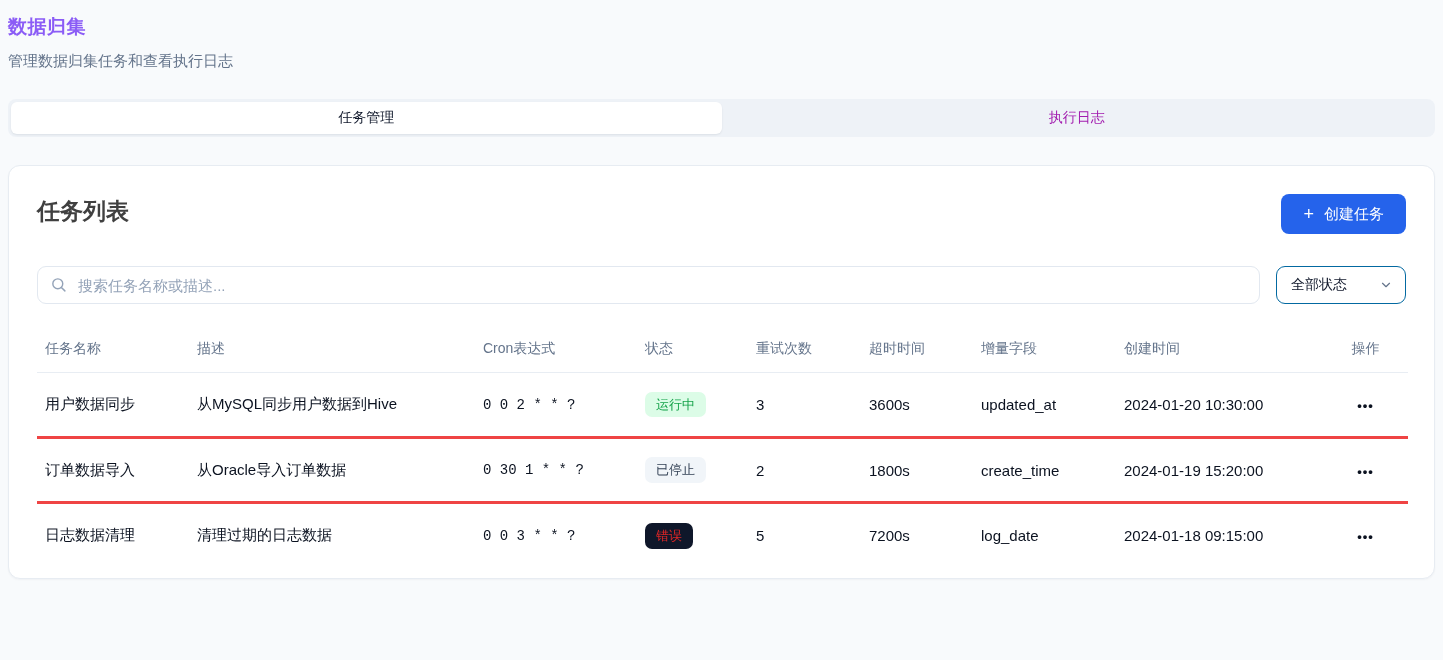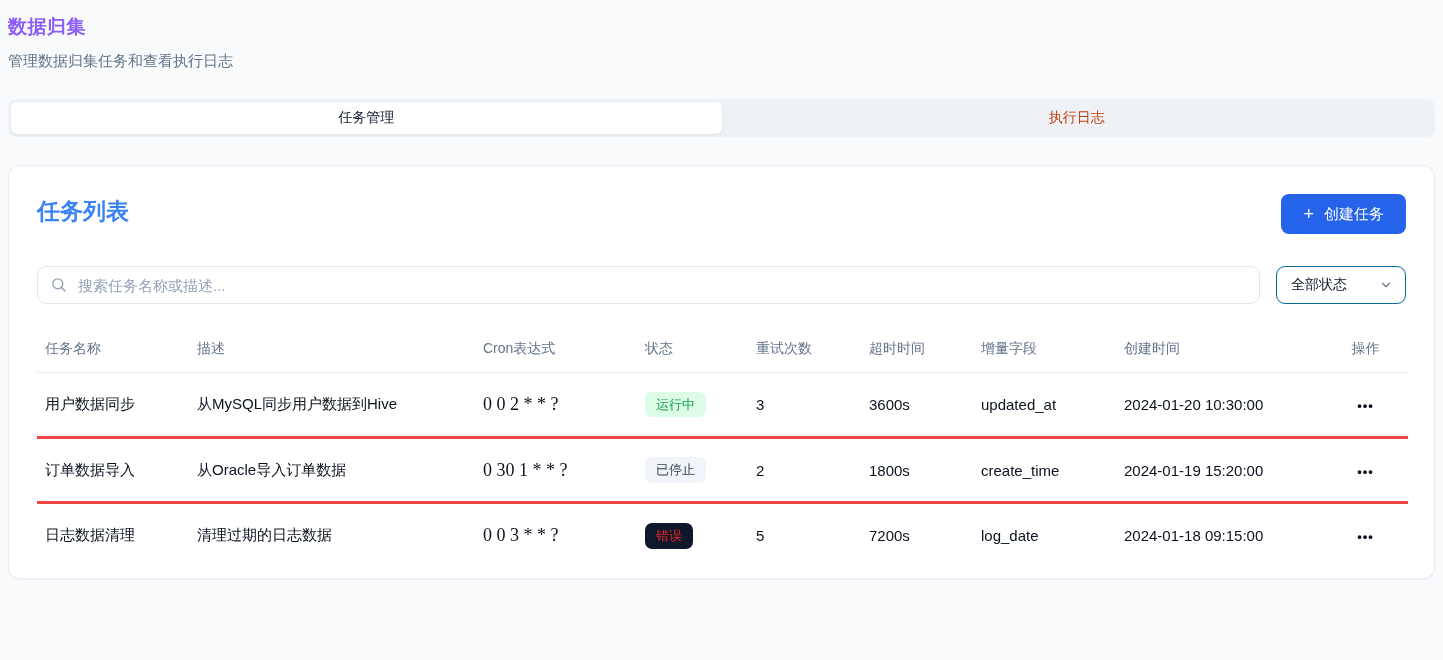--- a/index.html
+++ b/index.html
@@ -22,42 +22,42 @@
     background: #eef2f7;
     border-radius: 8px;
     padding: 3px;
     display: flex;
     height: 38px;
     text-align: center;
   }
   .tab {
     flex: 1;
     display: flex; align-items: center; justify-content: center;
-    font-size: 14px; color: #c2410c;
+    font-size: 14px; color: #a21caf;
     border-radius: 6px;
     cursor: pointer;
   }
   .tab.active {
     background: #ffffff;
     color: #0f172a;
     box-shadow: 0 1px 2px rgba(15,23,42,0.08);
   }
 
   
   .card {
     margin-top: 28px;
     background: #ffffff;
     border: 1px solid #e7ecf2;
     border-radius: 12px;
     padding: 28px 28px 10px 28px;
     box-shadow: 0 1px 2px rgba(15,23,42,0.04);
     height: 414px;
   }
   .card-head { display: flex; align-items: flex-start; justify-content: space-between; }
-  .card-title { font-size: 23px; font-weight: 700; color: #3b82f6; padding-top: 2px; }
+  .card-title { font-size: 23px; font-weight: 700; color: #404040; padding-top: 2px; }
   .create-btn {
     display: inline-flex; align-items: center; gap: 10px;
     background: #2563eb; color: #ffffff;
     border: none; border-radius: 8px;
     height: 40px; padding: 0 22px;
     font-size: 15px; font-family: inherit;
     cursor: pointer;
   }
   .create-btn .plus { font-size: 18px; font-weight: 400; line-height: 1; }
 
@@ -113,21 +113,21 @@
   th:last-child { text-align: center; }
   td {
     padding: 0 8px;
     height: 65px;
     font-size: 15px; color: #0b1220;
     border-bottom: 3px solid #ef4444;
     white-space: nowrap;
     vertical-align: middle;
   }
   tr:last-child td { border-bottom: none; }
-  td.cron { font-family: Liberation Serif, serif; font-size: 18px; }
+  td.cron { font-family: Liberation Mono, monospace; font-size: 14px; }
   td.ops { text-align: center; }
   .ops-btn {
     background: none; border: none; cursor: pointer;
     font-size: 13px; letter-spacing: 1px; color: #0b1220; font-weight: 700;
     font-family: inherit; line-height: 1;
   }
   .badge {
     display: inline-block;
     font-size: 13px;
     padding: 5px 11px;

